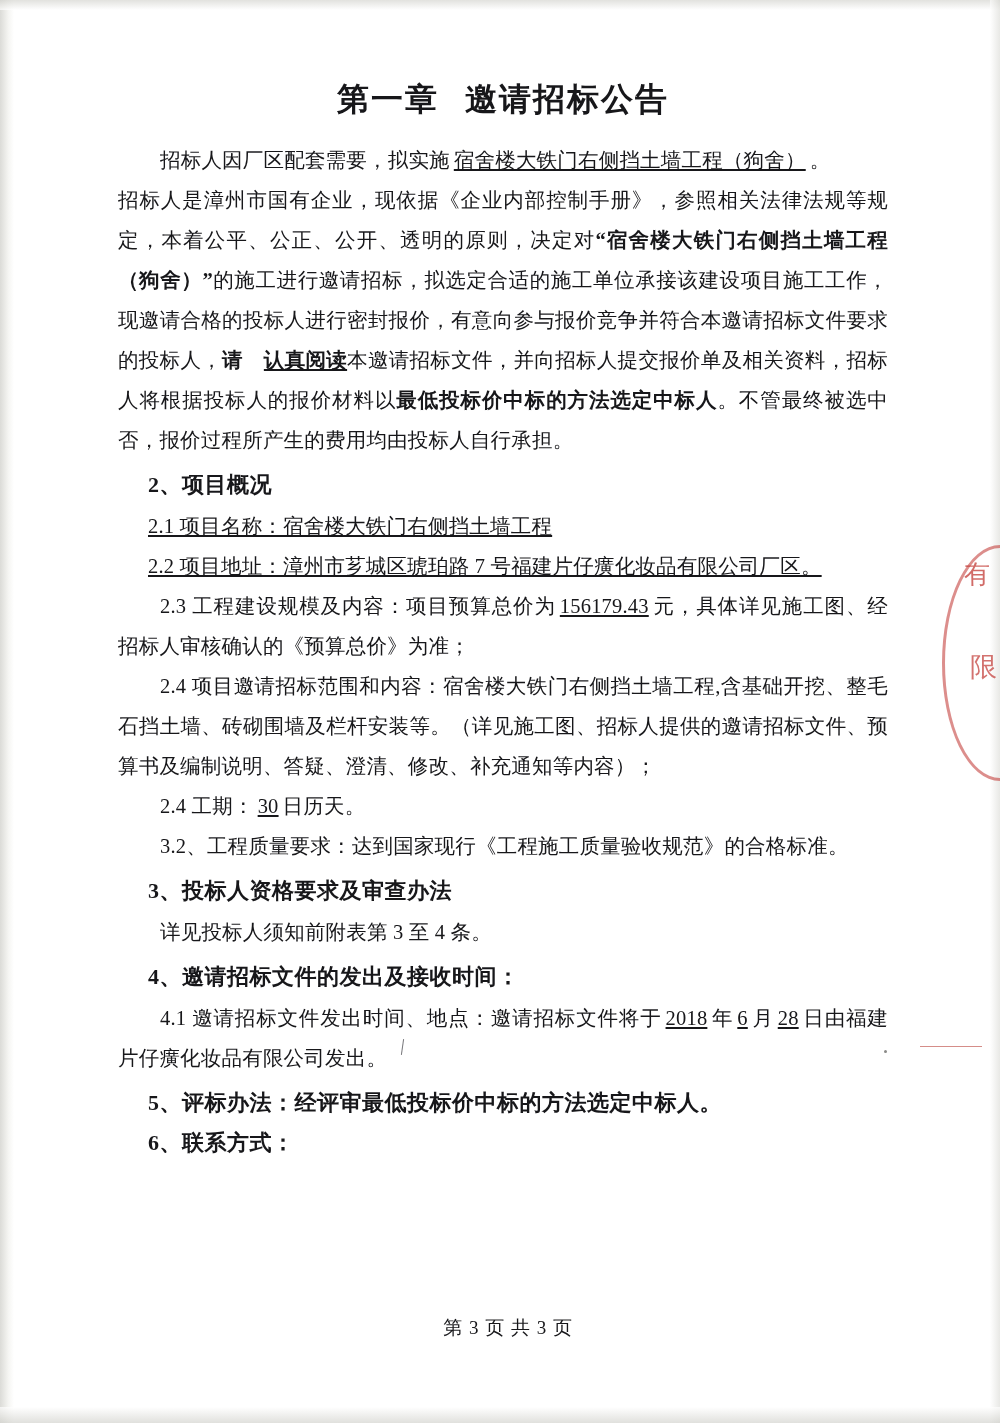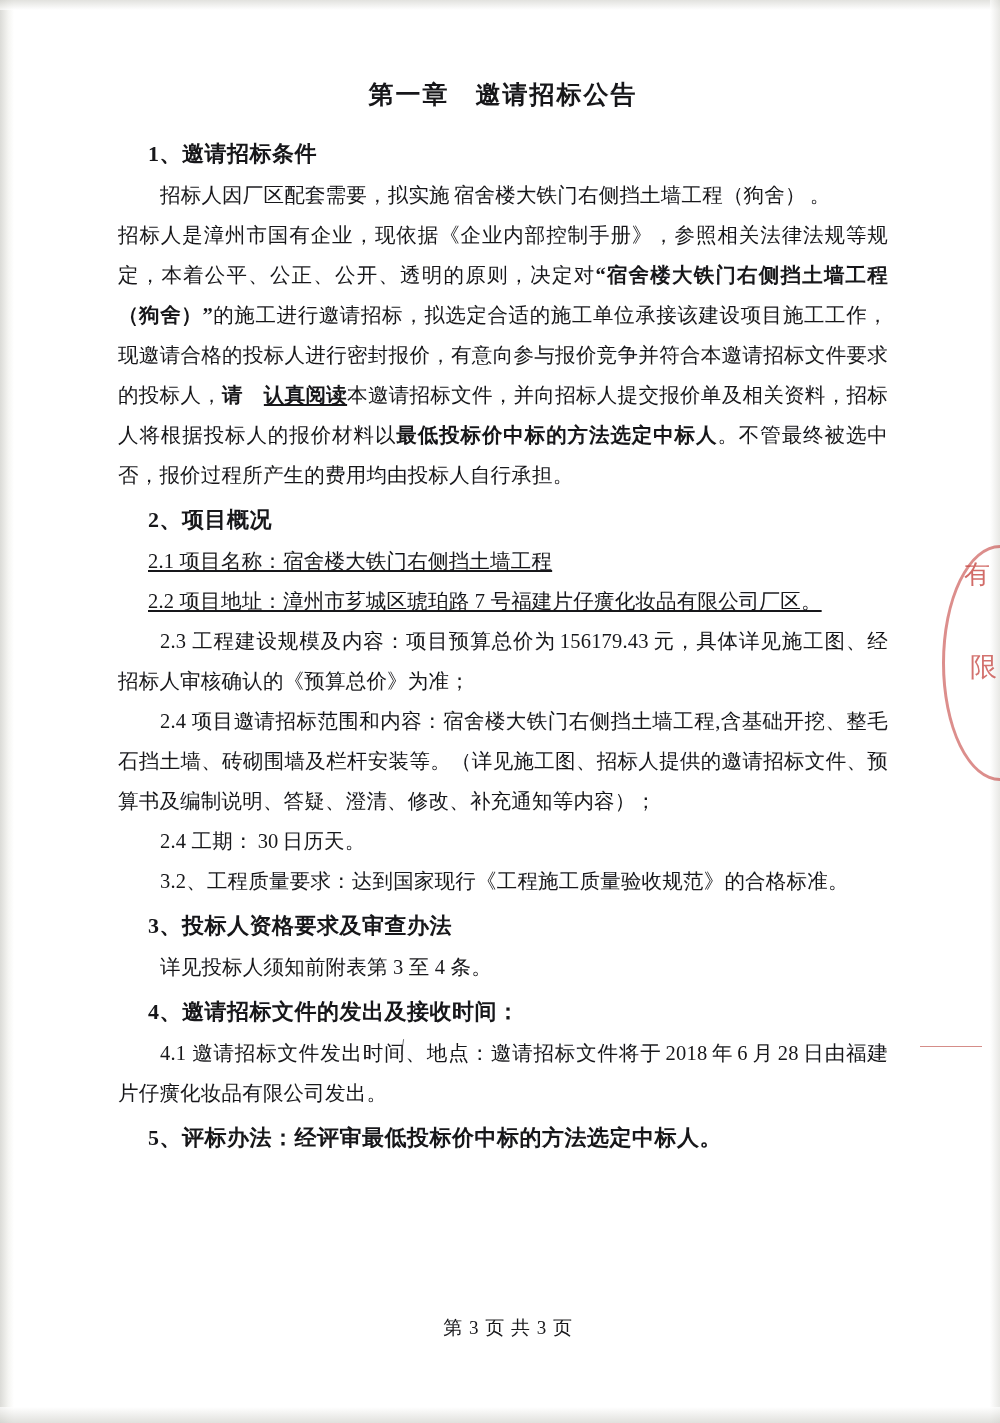--- a/index.html
+++ b/index.html
@@ -41,24 +41,24 @@
 
   .content {
     position: absolute;
     left: 118px;
     top: 78px;
     width: 770px;
   }
 
   .doc-title {
     text-align: center;
-    font-size: 25px;
+    font-size: 32px;
     font-weight: bold;
     letter-spacing: 2px;
-    margin-bottom: 28px;
+    margin-bottom: 18px;
   }
   .title-gap { display: inline-block; width: 26px; }
 
   .h2 {
     font-size: 22px;
     font-weight: bold;
     margin: 10px 0 6px 0;
     text-indent: 30px;
     letter-spacing: 0.5px;
   }
@@ -67,21 +67,21 @@
     line-height: 40px;
     margin: 0;
     text-align: justify;
     letter-spacing: 0.2px;
   }
   p.indent { text-indent: 42px; }
   p.indent2 { text-indent: 30px; text-decoration: underline; }
 
   .b { font-weight: bold; }
   .u { text-decoration: underline; margin-left: 21px; }
-  .ul-sp { padding: 0 4px; }
+  .ul-sp { text-decoration: underline; padding: 0 4px; }
   .num { font-family: "Liberation Serif", serif; }
 
   .footer {
     position: absolute;
     left: 8px;
     top: 1315px;
     width: 1000px;
     text-align: center;
     font-size: 19px;
     letter-spacing: 1px;
@@ -155,21 +155,20 @@
   <div class="edge-line"></div>
   <div class="dot-mark"></div>
   <div class="stroke-mark"></div>
 
   <div class="content">
 
     <div class="doc-title">
       <span>第一章</span><span class="title-gap"></span><span>邀请招标公告</span>
     </div>
 
-    <div class="h2">1、邀请招标条件</div>
 
     <p class="body indent"><span>招标人因厂区配套需要，拟实施</span><span class="ul-sp">宿舍楼大铁门右侧挡土墙工程（狗舍）</span><span>。</span></p>
 
     <p class="body"><span>招标人是漳州市国有企业，现依据《企业内部控制手册》，参照相关法律法规等规定，本着公平、公正、公开、透明的原则，决定对</span><span class="b">“宿舍楼大铁门右侧挡土墙工程（狗舍）”</span><span>的施工进行邀请招标，拟选定合适的施工单位承接该建设项目施工工作，现邀请合格的投标人进行密封报价，有意向参与报价竞争并符合本邀请招标文件要求的投标人，</span><span class="b">请</span><span class="b u">认真阅读</span><span>本邀请招标文件，并向招标人提交报价单及相关资料，招标人将根据投标人的报价材料以</span><span class="b">最低投标价中标的方法选定中标人</span><span>。不管最终被选中否，报价过程所产生的费用均由投标人自行承担。</span></p>
 
     <div class="h2">2、项目概况</div>
 
     <p class="body indent2">2.1 项目名称：宿舍楼大铁门右侧挡土墙工程</p>
 
     <p class="body indent2">2.2 项目地址：漳州市芗城区琥珀路 7 号福建片仔癀化妆品有限公司厂区。</p>
@@ -186,17 +185,18 @@
 
     <p class="body indent">详见投标人须知前附表第 3 至 4 条。</p>
 
     <div class="h2">4、邀请招标文件的发出及接收时间：</div>
 
     <p class="body indent"><span>4.1 邀请招标文件发出时间、地点：邀请招标文件将于</span><span class="ul-sp num">2018</span><span>年</span><span class="ul-sp num">6</span><span>月</span><span class="ul-sp num">28</span><span>日</span><span>由福建片仔癀化妆品有限公司发出。</span></p>
 
 
     <div class="h2">5、评标办法：经评审最低投标价中标的方法选定中标人。</div>
 
+    <div class="h2">6、联系方式：</div>
 
   </div>
 
   <div class="footer">第 3 页 共 3 页</div>
 </div>
 
 </body></html>

